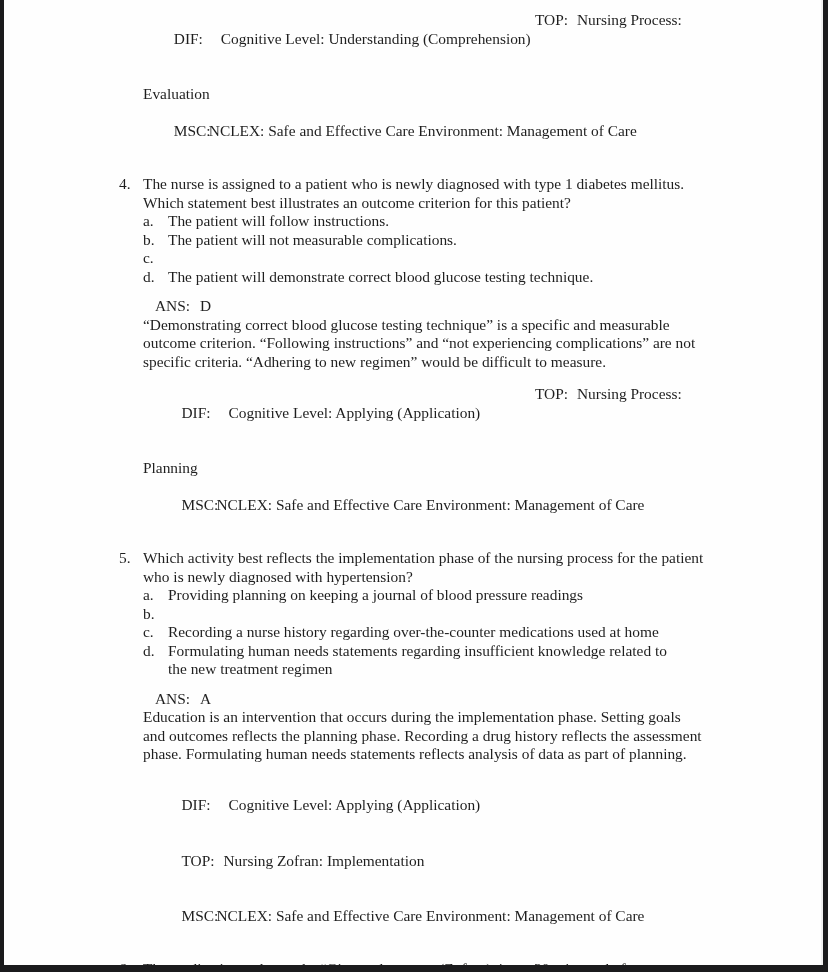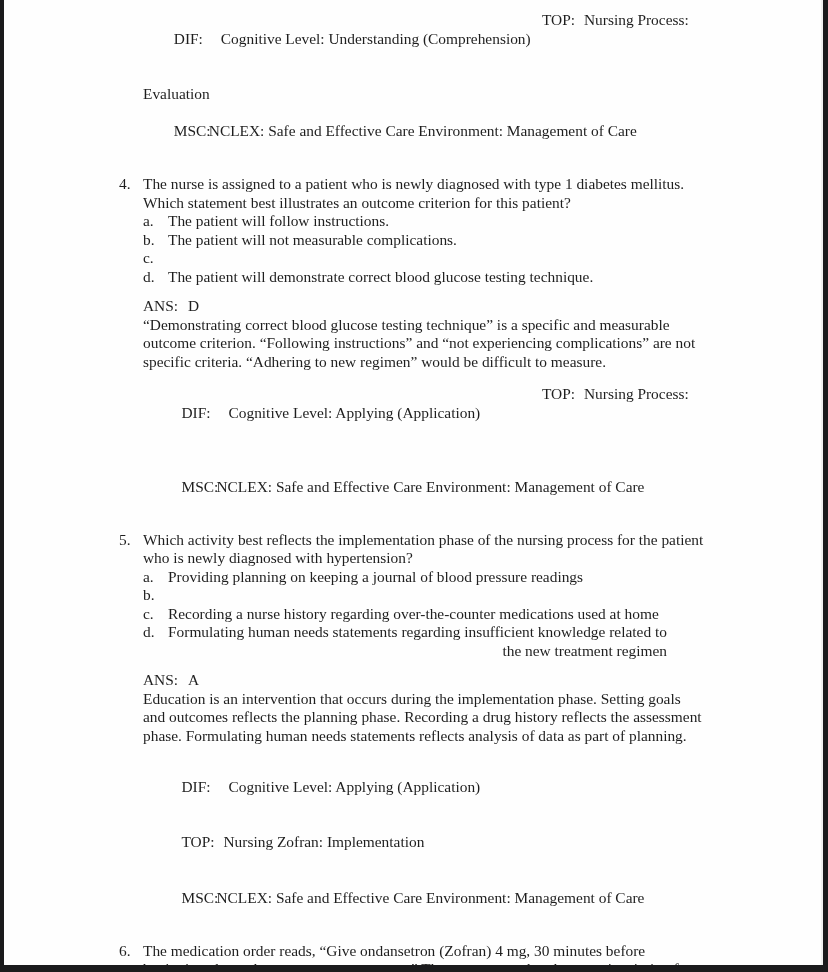--- a/index.html
+++ b/index.html
@@ -35,35 +35,35 @@
     width: 640px;
     padding-top: 11px;
   }
 
   .pre { white-space: pre; }
 
   .lbl { display: inline-block; }
   .lbl-dif { width: 47px; }
   .lbl-top { width: 42px; }
   .lbl-msc { width: 35px; }
-  .lbl-ans { width: 45px; }
+  .lbl-ans { width: 45px; margin-left: 12px; }
 
   .meta-row { position: relative; white-space: pre; }
-  .top-col { position: absolute; left: 392px; top: 0; white-space: pre; margin-left: 7px; }
+  .top-col { position: absolute; left: 392px; top: 0; white-space: pre; }
 
   .meta-block { margin-top: 14px; }
   .meta-block.first { margin-top: 0; }
 
   .question { position: relative; margin-top: 16px; }
   .qnum { position: absolute; left: -24px; top: 0; }
 
   .options { margin: 0; }
   .option { display: flex; }
   .opt-letter { flex: 0 0 25px; }
-  .opt-text { flex: 0 0 auto; text-align: right; }
+  .opt-text { flex: 0 0 auto; }
 
   .answer { margin-top: 11px; }
 </style>
 </head>
 <body>
 
 <div class="page">
 
   <div class="top-frag-strip">
     <span class="frag frag-1"></span>
@@ -108,20 +108,21 @@
         <div><span class="lbl lbl-ans">ANS:</span><span>D</span></div>
         <div class="pre">“Demonstrating correct blood glucose testing technique” is a specific and measurable
 outcome criterion. “Following instructions” and “not experiencing complications” are not
 specific criteria. “Adhering to new regimen” would be difficult to measure.</div>
       </div>
       <div class="meta-block">
         <div class="meta-row">
           <span class="lbl lbl-dif">DIF:</span><span>Cognitive Level: Applying (Application)</span>
           <span class="top-col"><span class="lbl lbl-top">TOP:</span><span>Nursing Process:</span></span>
         </div>
+        <div class="meta-row">Planning</div>
         <div class="meta-row">
           <span class="lbl lbl-msc">MSC:</span><span>NCLEX: Safe and Effective Care Environment: Management of Care</span>
         </div>
       </div>
     </div>
 
     <div class="question">
       <span class="qnum">5.</span>
       <div class="pre">Which activity best reflects the implementation phase of the nursing process for the patient
 who is newly diagnosed with hypertension?</div>

